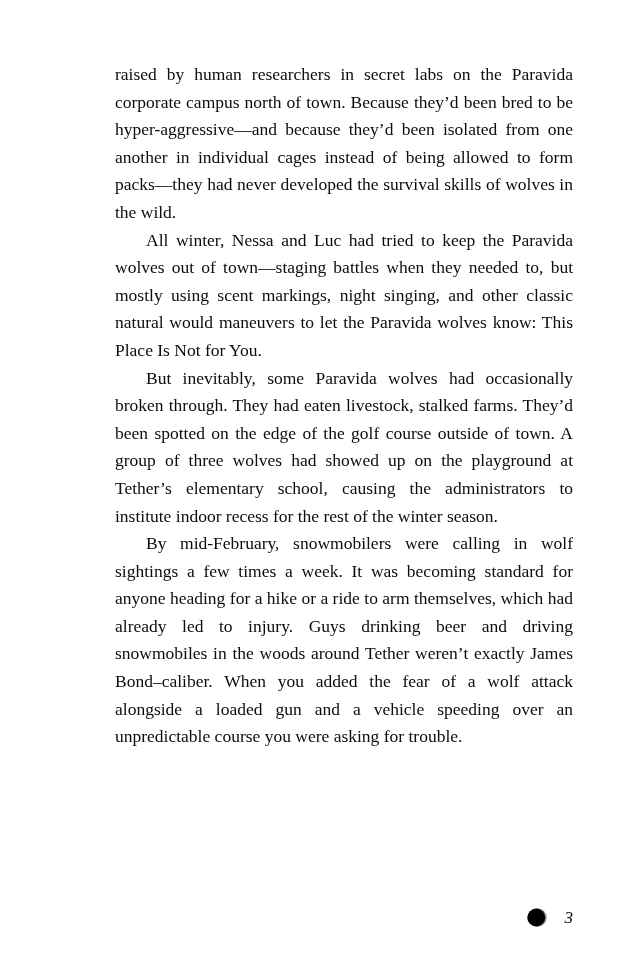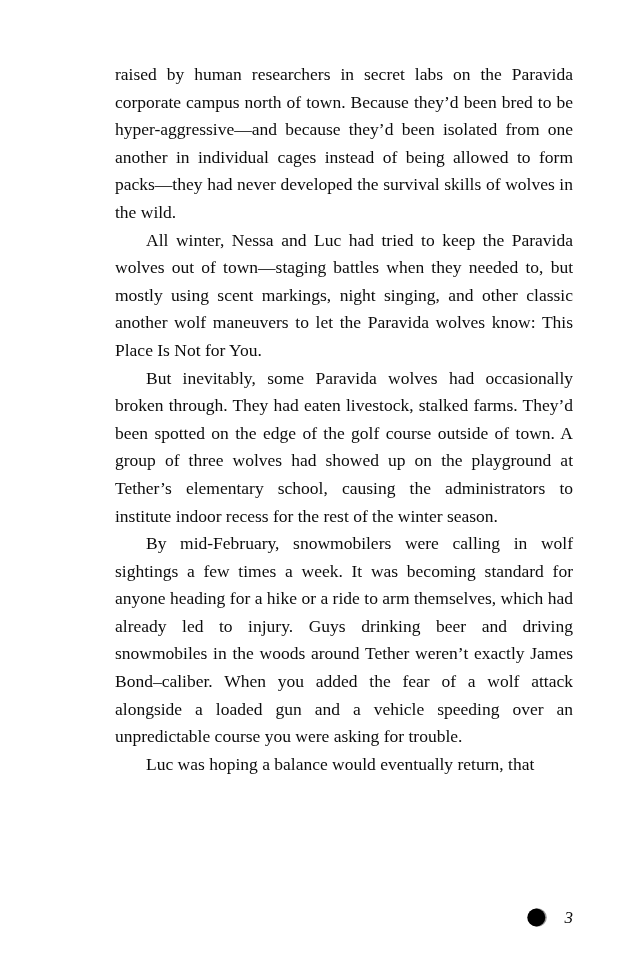--- a/index.html
+++ b/index.html
@@ -59,24 +59,23 @@
     line-height: 21px;
   }
 </style>
 </head>
 <body>
 
 <div class="page">
 
   <div class="text-block">
     <p class="first">raised by human researchers in secret labs on the Paravida corporate campus north of town. Because they’d been bred to be hyper-aggressive—and because they’d been isolated from one another in individual cages instead of being allowed to form packs—they had never developed the survival skills of wolves in the wild.</p>
-    <p>All winter, Nessa and Luc had tried to keep the Paravida wolves out of town—staging battles when they needed to, but mostly using scent markings, night singing, and other classic another wolf maneuvers to let the Paravida wolves know: This Place Is Not for You.</p>
+    <p>All winter, Nessa and Luc had tried to keep the Paravida wolves out of town—staging battles when they needed to, but mostly using scent markings, night singing, and other classic natural would maneuvers to let the Paravida wolves know: This Place Is Not for You.</p>
     <p>But inevitably, some Paravida wolves had occasionally broken through. They had eaten livestock, stalked farms. They’d been spotted on the edge of the golf course outside of town. A group of three wolves had showed up on the playground at Tether’s elementary school, causing the administrators to institute indoor recess for the rest of the winter season.</p>
     <p>By mid-February, snowmobilers were calling in wolf sightings a few times a week. It was becoming standard for anyone heading for a hike or a ride to arm themselves, which had already led to injury. Guys drinking beer and driving snowmobiles in the woods around Tether weren’t exactly James Bond–caliber. When you added the fear of a wolf attack alongside a loaded gun and a vehicle speeding over an unpredictable course you were asking for trouble.</p>
-    <p>Luc was hoping a balance would eventually return, that</p>
   </div>
 
   <div class="page-footer">
     <span class="moon">
       <svg width="21" height="21" viewBox="0 0 21 21" aria-hidden="true">
         <circle cx="10.5" cy="10.5" r="9.3" fill="#9a9a9a"></circle>
         <circle cx="9.3" cy="10.5" r="9.0" fill="#000000"></circle>
       </svg>
     </span>
     <span class="folio">3</span>

